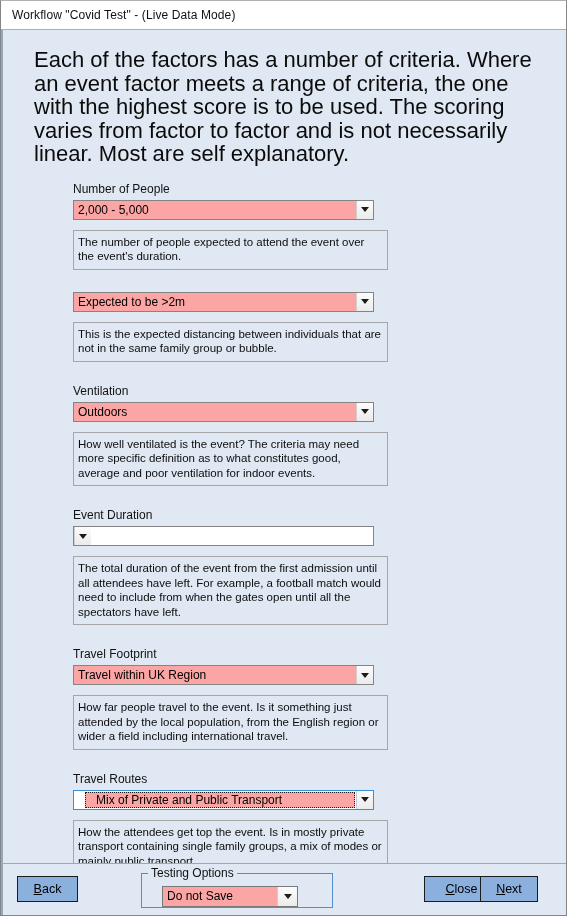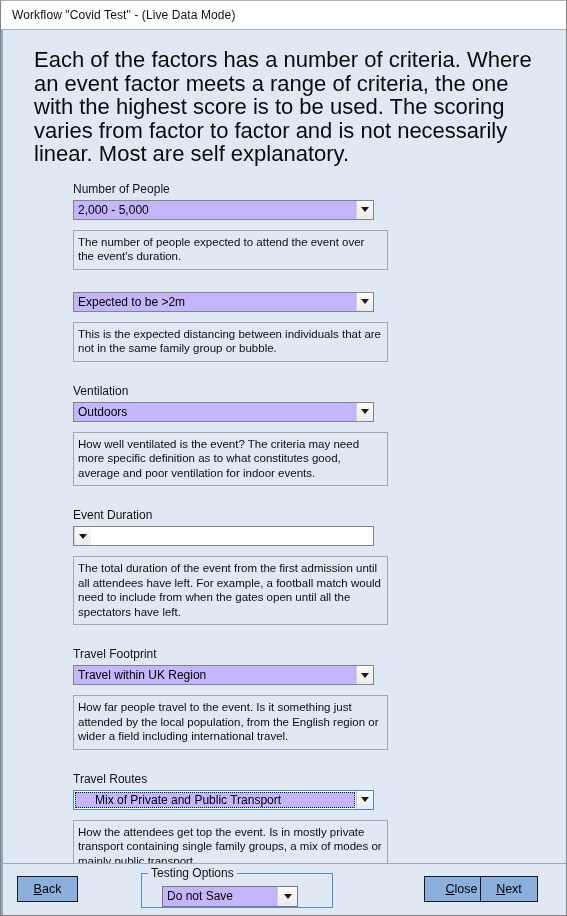--- a/index.html
+++ b/index.html
@@ -85,27 +85,27 @@
     outline-offset: -1px;
   }
   .combo-value {
     flex: 1 1 auto;
     font-size: 12px;
     color: #000000;
     line-height: 18px;
     padding-left: 4px;
     white-space: nowrap;
     overflow: hidden;
-    background: #c4b5fd;
+    background: #fca5a5;
   }
   .combo.focused .combo-value {
     border: 1px dotted #1a1a1a;
-    margin: 1px 1px 1px 1px;
+    margin: 1px 1px 1px 11px;
     line-height: 14px;
-    padding-left: 19px;
+    padding-left: 10px;
   }
   .combo-arrow {
     flex: 0 0 17px;
     background: linear-gradient(#fcfcfc, #ebebeb);
     border-left: 1px solid #cfcfcf;
     display: flex;
     align-items: center;
     justify-content: center;
   }
   .combo.focused .combo-arrow {

